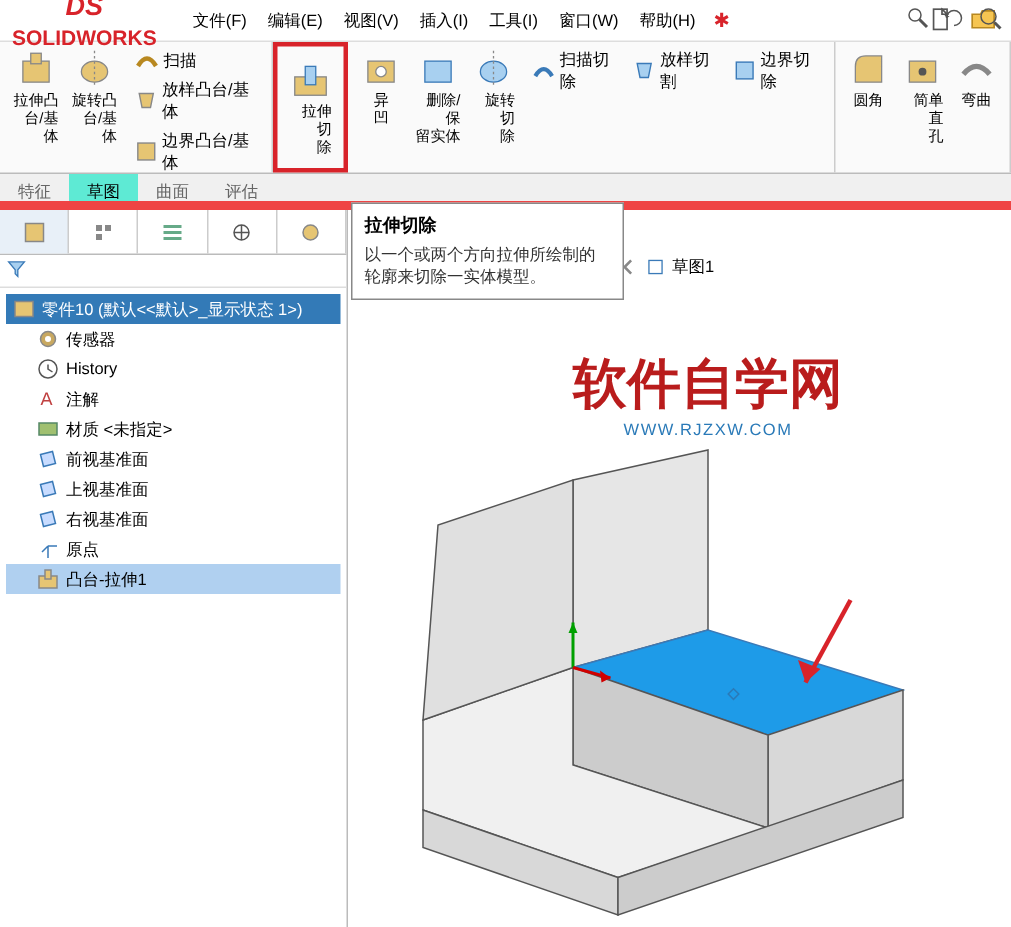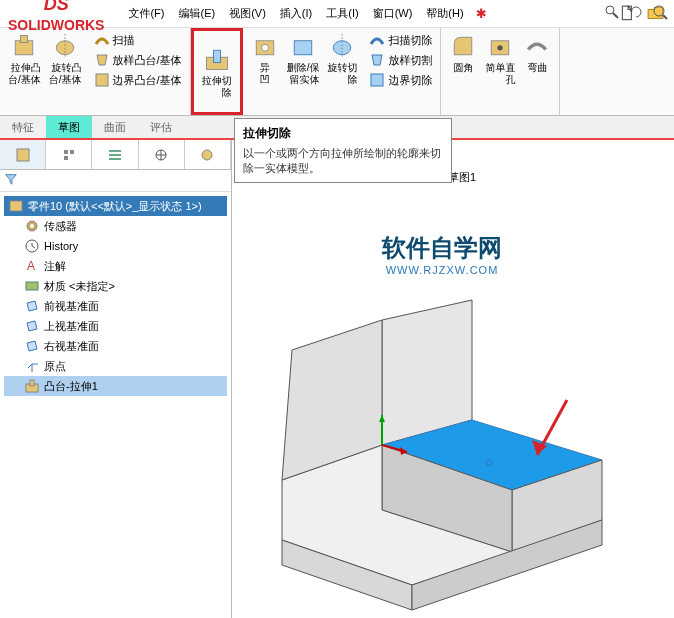--- a/index.html
+++ b/index.html
@@ -11,42 +11,42 @@
 .menu-right { margin-left: auto; display: flex; gap: 8px; }
 .menu-icon { width: 20px; height: 20px; display: flex; align-items: center; justify-content: center; cursor: pointer; }
 .ribbon { display: flex; height: 88px; background: #fafafa; border-bottom: 1px solid #bbb; }
 .ribbon-group { display: flex; flex-direction: column; padding: 2px 4px; border-right: 1px solid #ccc; }
 .ribbon-big { display: flex; flex-direction: column; align-items: center; padding: 2px 4px; cursor: pointer; }
 .ribbon-big-icon { width: 28px; height: 28px; margin-bottom: 2px; }
 .ribbon-big-label { font-size: 10px; text-align: right; line-height: 12px; }
 .ribbon-small-row { display: flex; align-items: center; padding: 2px 4px; cursor: pointer; gap: 3px; }
 .ribbon-small-icon { width: 16px; height: 16px; }
 .highlighted-cmd { border: 3px solid #d8232a; }
-.tabs-row { display: flex; height: 24px; background: #f0f0f0; border-bottom: 2px solid #ef4444; align-items: stretch; }
+.tabs-row { display: flex; height: 24px; background: #f0f0f0; border-bottom: 6px solid #ef4444; align-items: stretch; }
 .tab { padding: 4px 12px; cursor: pointer; color: #666; }
 .tab.active { background: #5eead4; color: #000; }
 .main { display: flex; height: 478px; }
 .left-panel { width: 232px; border-right: 1px solid #bbb; display: flex; flex-direction: column; }
 .panel-tabs { display: flex; height: 30px; border-bottom: 1px solid #bbb; }
 .panel-tab { flex: 1; display: flex; align-items: center; justify-content: center; border-right: 1px solid #ccc; cursor: pointer; }
 .panel-tab.active { background: #e8f0f8; }
 .filter-row { height: 22px; border-bottom: 1px solid #ddd; padding: 2px 4px; }
 .tree { padding: 4px; }
 .tree-root { background: #337ab7; color: #fff; padding: 2px 4px; display: flex; align-items: center; gap: 4px; }
 .tree-item { display: flex; align-items: center; gap: 4px; padding: 2px 4px 2px 20px; cursor: pointer; }
 .tree-item.selected { background: #b0d0f0; }
 .tree-icon { width: 16px; height: 16px; flex-shrink: 0; }
 .viewport { flex: 1; position: relative; background: #fff; }
 .viewport-toolbar { position: absolute; right: 4px; top: 2px; display: flex; gap: 4px; }
 .breadcrumb { position: absolute; top: 30px; left: 180px; display: flex; align-items: center; gap: 4px; font-size: 11px; }
 .watermark { position: absolute; top: 92px; left: 150px; text-align: center; }
-.watermark-main { font-size: 24px; font-weight: bold; color: #0c4a6e; font-family: Liberation Serif, serif; }
+.watermark-main { font-size: 36px; font-weight: bold; color: #b91c1c; font-family: Liberation Serif, serif; }
 .watermark-sub { font-size: 11px; color: #2a7ab8; letter-spacing: 1px; }
 .model-svg { position: absolute; top: 140px; left: 30px; }
-.tooltip { position: absolute; top: 118px; left: 234px; background: #fff; border: 1px solid #888; padding: 6px 8px; width: 218px; z-index: 10; }
+.tooltip { position: absolute; top: 135px; left: 234px; background: #fff; border: 1px solid #888; padding: 6px 8px; width: 182px; z-index: 10; }
 .tooltip-title { font-weight: bold; margin-bottom: 4px; font-size: 12px; }
 .tooltip-text { font-size: 11px; color: #333; line-height: 15px; }
 .toolbar-arrow { position: absolute; left: 2px; top: 2px; width: 14px; height: 14px; border: 1px solid #888; background: #eee; font-size: 9px; text-align: center; cursor: pointer; }
 .star-icon { color: #d8232a; margin-left: 4px; font-size: 13px; }
 </style>
 </head>
 <body>
 
 <div class="menubar">
   <div class="logo">
@@ -148,21 +148,21 @@
 留实体</div>
       </div>
       <div class="ribbon-big">
         <svg class="ribbon-big-icon" viewBox="0 0 32 32">
             <ellipse cx="16" cy="18" rx="10" ry="8" fill="#a8d0f0" stroke="#3a7ab8"></ellipse>
             <line x1="16" y1="2" x2="16" y2="30" stroke="#888" stroke-dasharray="2,2"></line>
           </svg>
         <div class="ribbon-big-label" style="white-space:pre-line">旋转切
 除</div>
       </div>
-      <div style="display:flex;flex-direction:column;margin-left:4px">
+      <div style="display:flex;flex-direction:row;margin-left:4px">
         <div class="ribbon-small-row">
           <svg class="ribbon-small-icon" viewBox="0 0 16 16">
               <path d="M2 12 Q8 2 14 12" fill="none" stroke="#3a7ab8" stroke-width="3"></path>
             </svg>
           <span>扫描切除</span>
         </div>
         <div class="ribbon-small-row">
           <svg class="ribbon-small-icon" viewBox="0 0 16 16">
               <path d="M3 3 L13 3 L11 13 L5 13 Z" fill="#a8d0f0" stroke="#3a7ab8"></path>
             </svg>

